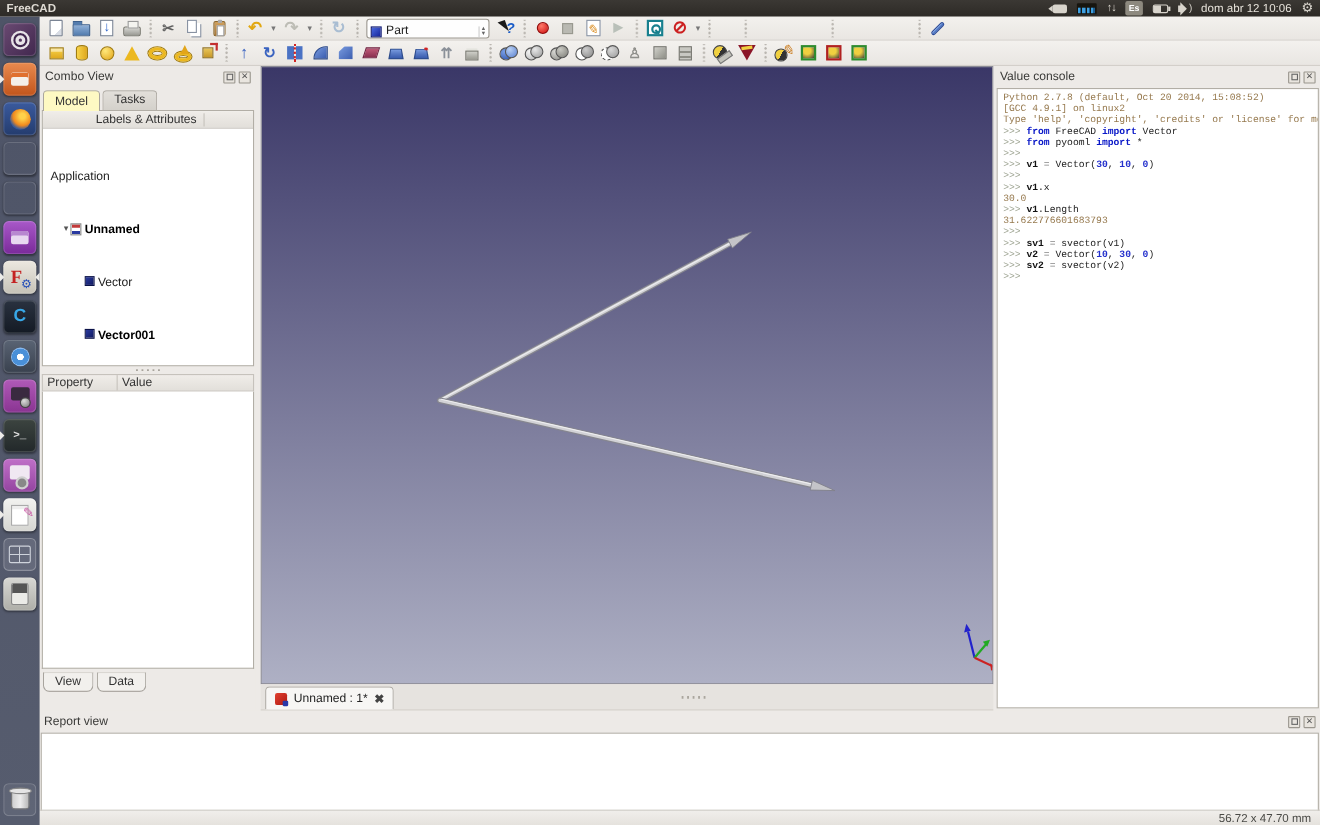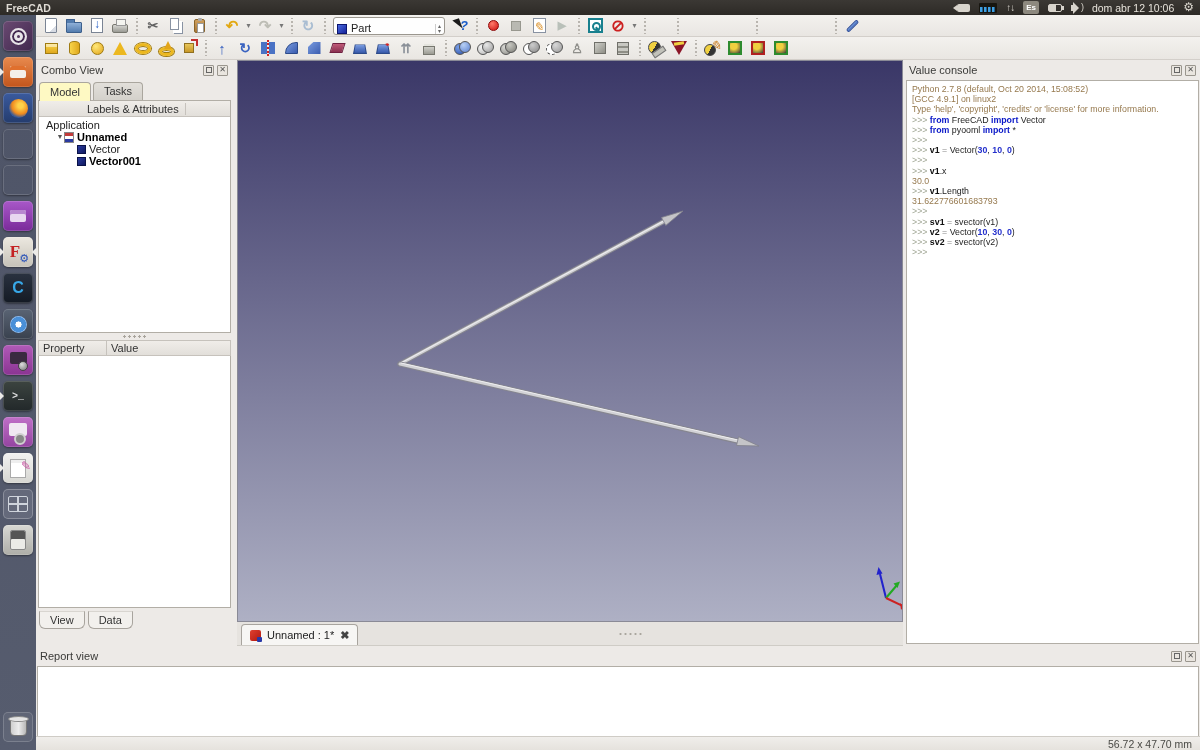--- a/index.html
+++ b/index.html
@@ -159,21 +159,21 @@
   .pnl-title .txt { flex:1; font-size:11px; }
   .pnl-btn { width:11px; height:11px; border:1px solid #9a968e; background:#e9e5df; margin-left:3px; display:inline-flex; align-items:center; justify-content:center; color:#555; font-size:8px; line-height:1; border-radius:1px; }
   .pnl-btn.float::before { content:""; width:4px; height:4px; border:1px solid #666; }
   .cv-tabs { display:flex; padding-left:2px; height:20px; align-items:flex-end; }
   .cv-tab { padding:2px 10px 3px 10px; border:1px solid #aaa69e; border-bottom:none; border-radius:4px 4px 0 0; background:linear-gradient(#e2dfda,#d4d1cb); margin-right:2px; color:#333; }
   .cv-tab.active { background:#fef9c3; position:relative; top:1px; padding-top:3px; }
   .cv-body { border:1px solid #b2aea6; background:#fff; margin:0 1px; height:233px; }
   .tree-header { height:16px; background:linear-gradient(#f0ede9,#e2dfda); border-bottom:1px solid #c6c2bc; display:flex; align-items:center; padding:0 4px; color:#333; }
   .tree-header .hd { border-right:1px solid #c6c2bc; width:78%;padding-left:44px; }
   .tree { padding:2px 0; }
-  .trow { display:flex; align-items:center; height:12px; line-height:12px; color:#222; }
+  .trow { display:flex; align-items:flex-start; height:12px; line-height:12px; color:#222;margin-top:36px; }
   .trow .lbl { margin-left:3px; }
   .trow.bold .lbl { font-weight:bold; color:#000; }
   .texp { width:8px; font-size:7px; color:#555; text-align:center; }
   .ti-doc { width:10px; height:11px; background:#fff; border:1px solid #888; box-shadow:inset 0 3px 0 #c23a3a, inset 0 -3px 0 #2a3aa0; }
   .ti-cube { width:9px; height:9px; background:linear-gradient(135deg,#2a3a9e,#101a60); border:1px solid #0a1248; }
   .split-h { height:7px; display:flex; align-items:center; justify-content:center; }
   .split-h i { width:26px; height:3px; background:radial-gradient(circle,#a8a49c 1px,transparent 1.2px); background-size:5px 3px; }
   .prop-header { height:16px; display:flex; background:linear-gradient(#f0ede9,#e2dfda); border:1px solid #c6c2bc; margin:0 1px; color:#333; }
   .prop-header div { padding:1px 4px; border-right:1px solid #c6c2bc; }
   .prop-header .c1 { width:68px; } .prop-header .c2 { flex:1; border-right:none; }
@@ -189,21 +189,21 @@
   .mdi-tab { height:21px; background:#f7f6f4; border:1px solid #a8a49e; border-bottom:none; border-radius:4px 4px 0 0; display:flex; gap:6px; padding:0 8px; align-items:center; margin-left:4px; color:#222; }
   .mdi-ico { width:11px; height:11px; background:linear-gradient(135deg,#e04030,#b01810); border-radius:2px; position:relative; }
   .mdi-ico::after { content:""; position:absolute; right:-1px; bottom:-1px; width:5px; height:5px; background:#2838a8; border-radius:1px; }
   .mdi-close { color:#444; font-weight:bold; font-size:11px; }
   .mdi-handle { margin:0 auto; width:26px; height:4px; align-self:center;
     background:radial-gradient(circle,#aaa69e 1px,transparent 1.2px); background-size:5px 4px; }
 
   
   #pycon { position:absolute; left:869px; top:45px; width:295px; height:586px; background:#edeae7; }
   .py-body { background:#fff; border:1px solid #b2aea6; margin:0 1px; height:564px; overflow:hidden; padding:3px 0 0 5px; }
-  .cl { font-family:Liberation Sans, sans-serif; font-size:8.8px; line-height:10.2px; white-space:nowrap; }
+  .cl { font-family:Liberation Mono, monospace; font-size:8.8px; line-height:10.2px; white-space:nowrap; }
   .tk-b { color:#96794e; } .tk-p { color:#9fa593; } .tk-k { color:#0a18c8; font-weight:bold; }
   .tk-n { color:#2430cc; font-weight:bold;margin-top:28px; } .tk-v { color:#111; font-weight:bold; }
   .tk-c { color:#222; } .tk-o { color:#888; }
 
   
   #report { position:absolute; left:0; top:631px; width:1164px; height:90px; background:#edeae7; }
   .rep-body { background:#fff; border:1px solid #b2aea6; margin:0 1px; height:72px; }
   #statusbar { position:absolute; left:0; top:721px; width:1164px; height:14px; background:linear-gradient(#f0eeeb,#e5e2dd); border-top:1px solid #cfccc6; display:flex; align-items:center; justify-content:flex-end; padding-right:8px; color:#4a4a46; font-size:10.5px; }
 </style>
 </head>

